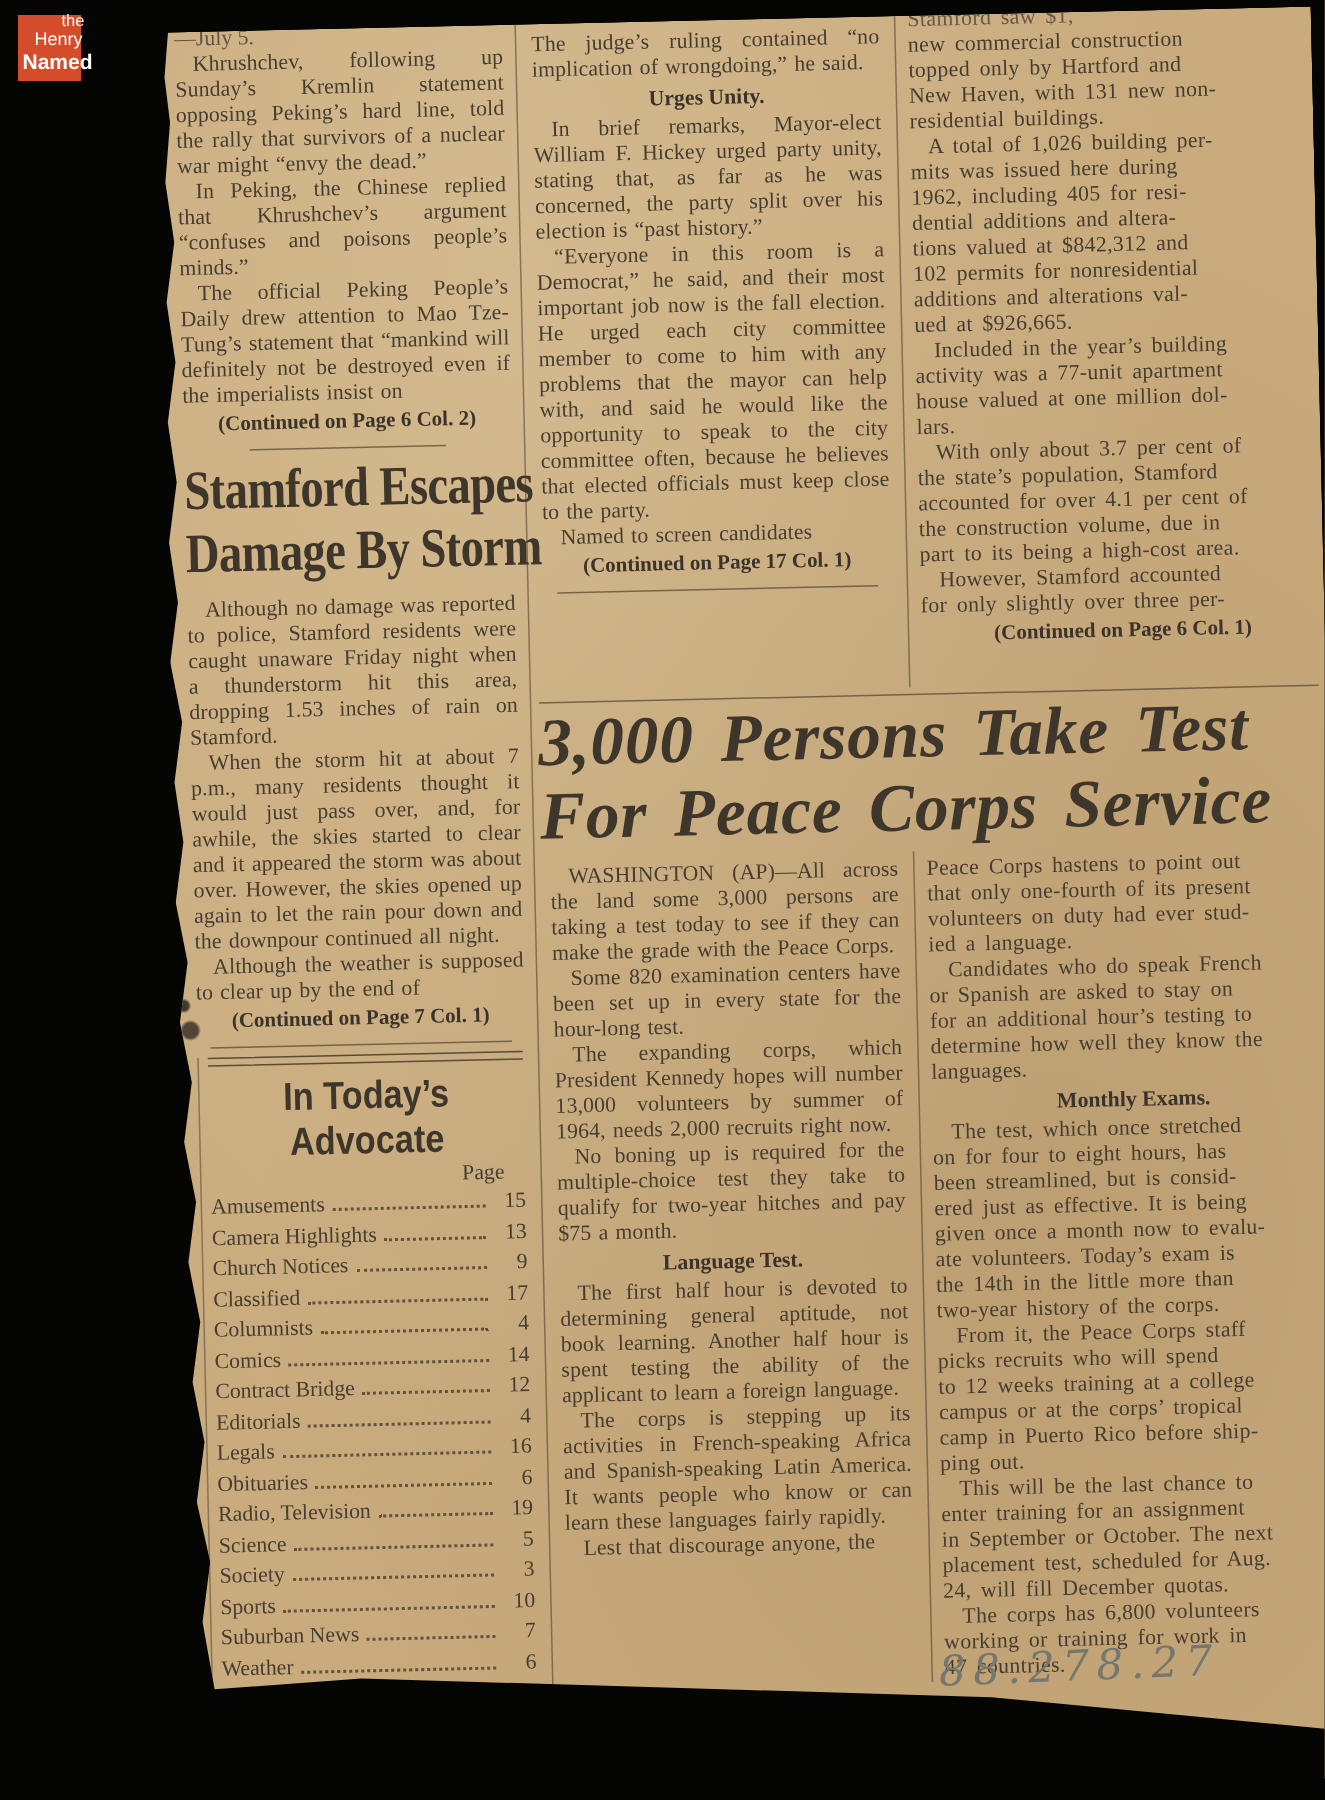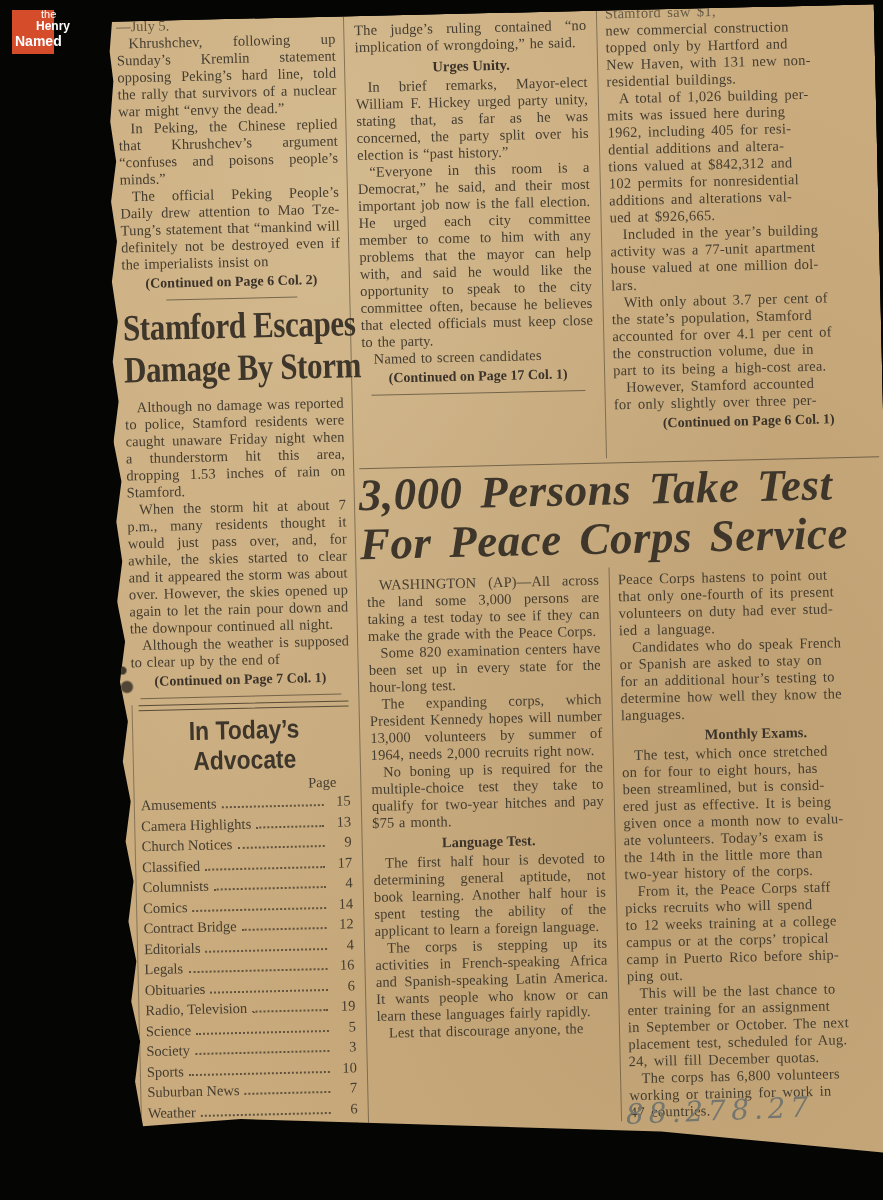--- a/index.html
+++ b/index.html
@@ -3,21 +3,21 @@
 <meta charset="utf-8">
 <style>
   html,body{margin:0;padding:0;background:#050504;}
   body{width:883px;height:1200px;overflow:hidden;position:relative;
        font-family:"Liberation Serif","DejaVu Serif",serif;}
 
   
   .logo{position:absolute;left:12px;top:10px;width:42px;height:44px;
         background:#d54c2b;z-index:10;font-family:"Liberation Sans",sans-serif;color:#fff;}
   .logo-the{position:absolute;left:-7px;top:-2px;font-size:11px;padding-left:36px;}
-  .logo-henry{position:absolute;left:24px;top:9px;font-weight:bold;font-size:12px;}
+  .logo-henry{position:absolute;left:11px;top:9px;font-weight:normal;font-size:12px;}
   .logo-ford{position:absolute;left:3px;top:23px;font-weight:bold;font-size:14px;}
 
   
   .paper{position:absolute;left:96px;top:22px;width:778px;height:1160px;
     transform:rotate(-1.3deg);transform-origin:0 0;
     background:
       radial-gradient(ellipse at 30% 15%, rgba(255,244,214,.20), transparent 60%),
       radial-gradient(ellipse at 75% 70%, rgba(110,84,48,.14), transparent 65%),
       #c9ab7d;
     color:#453d30;

